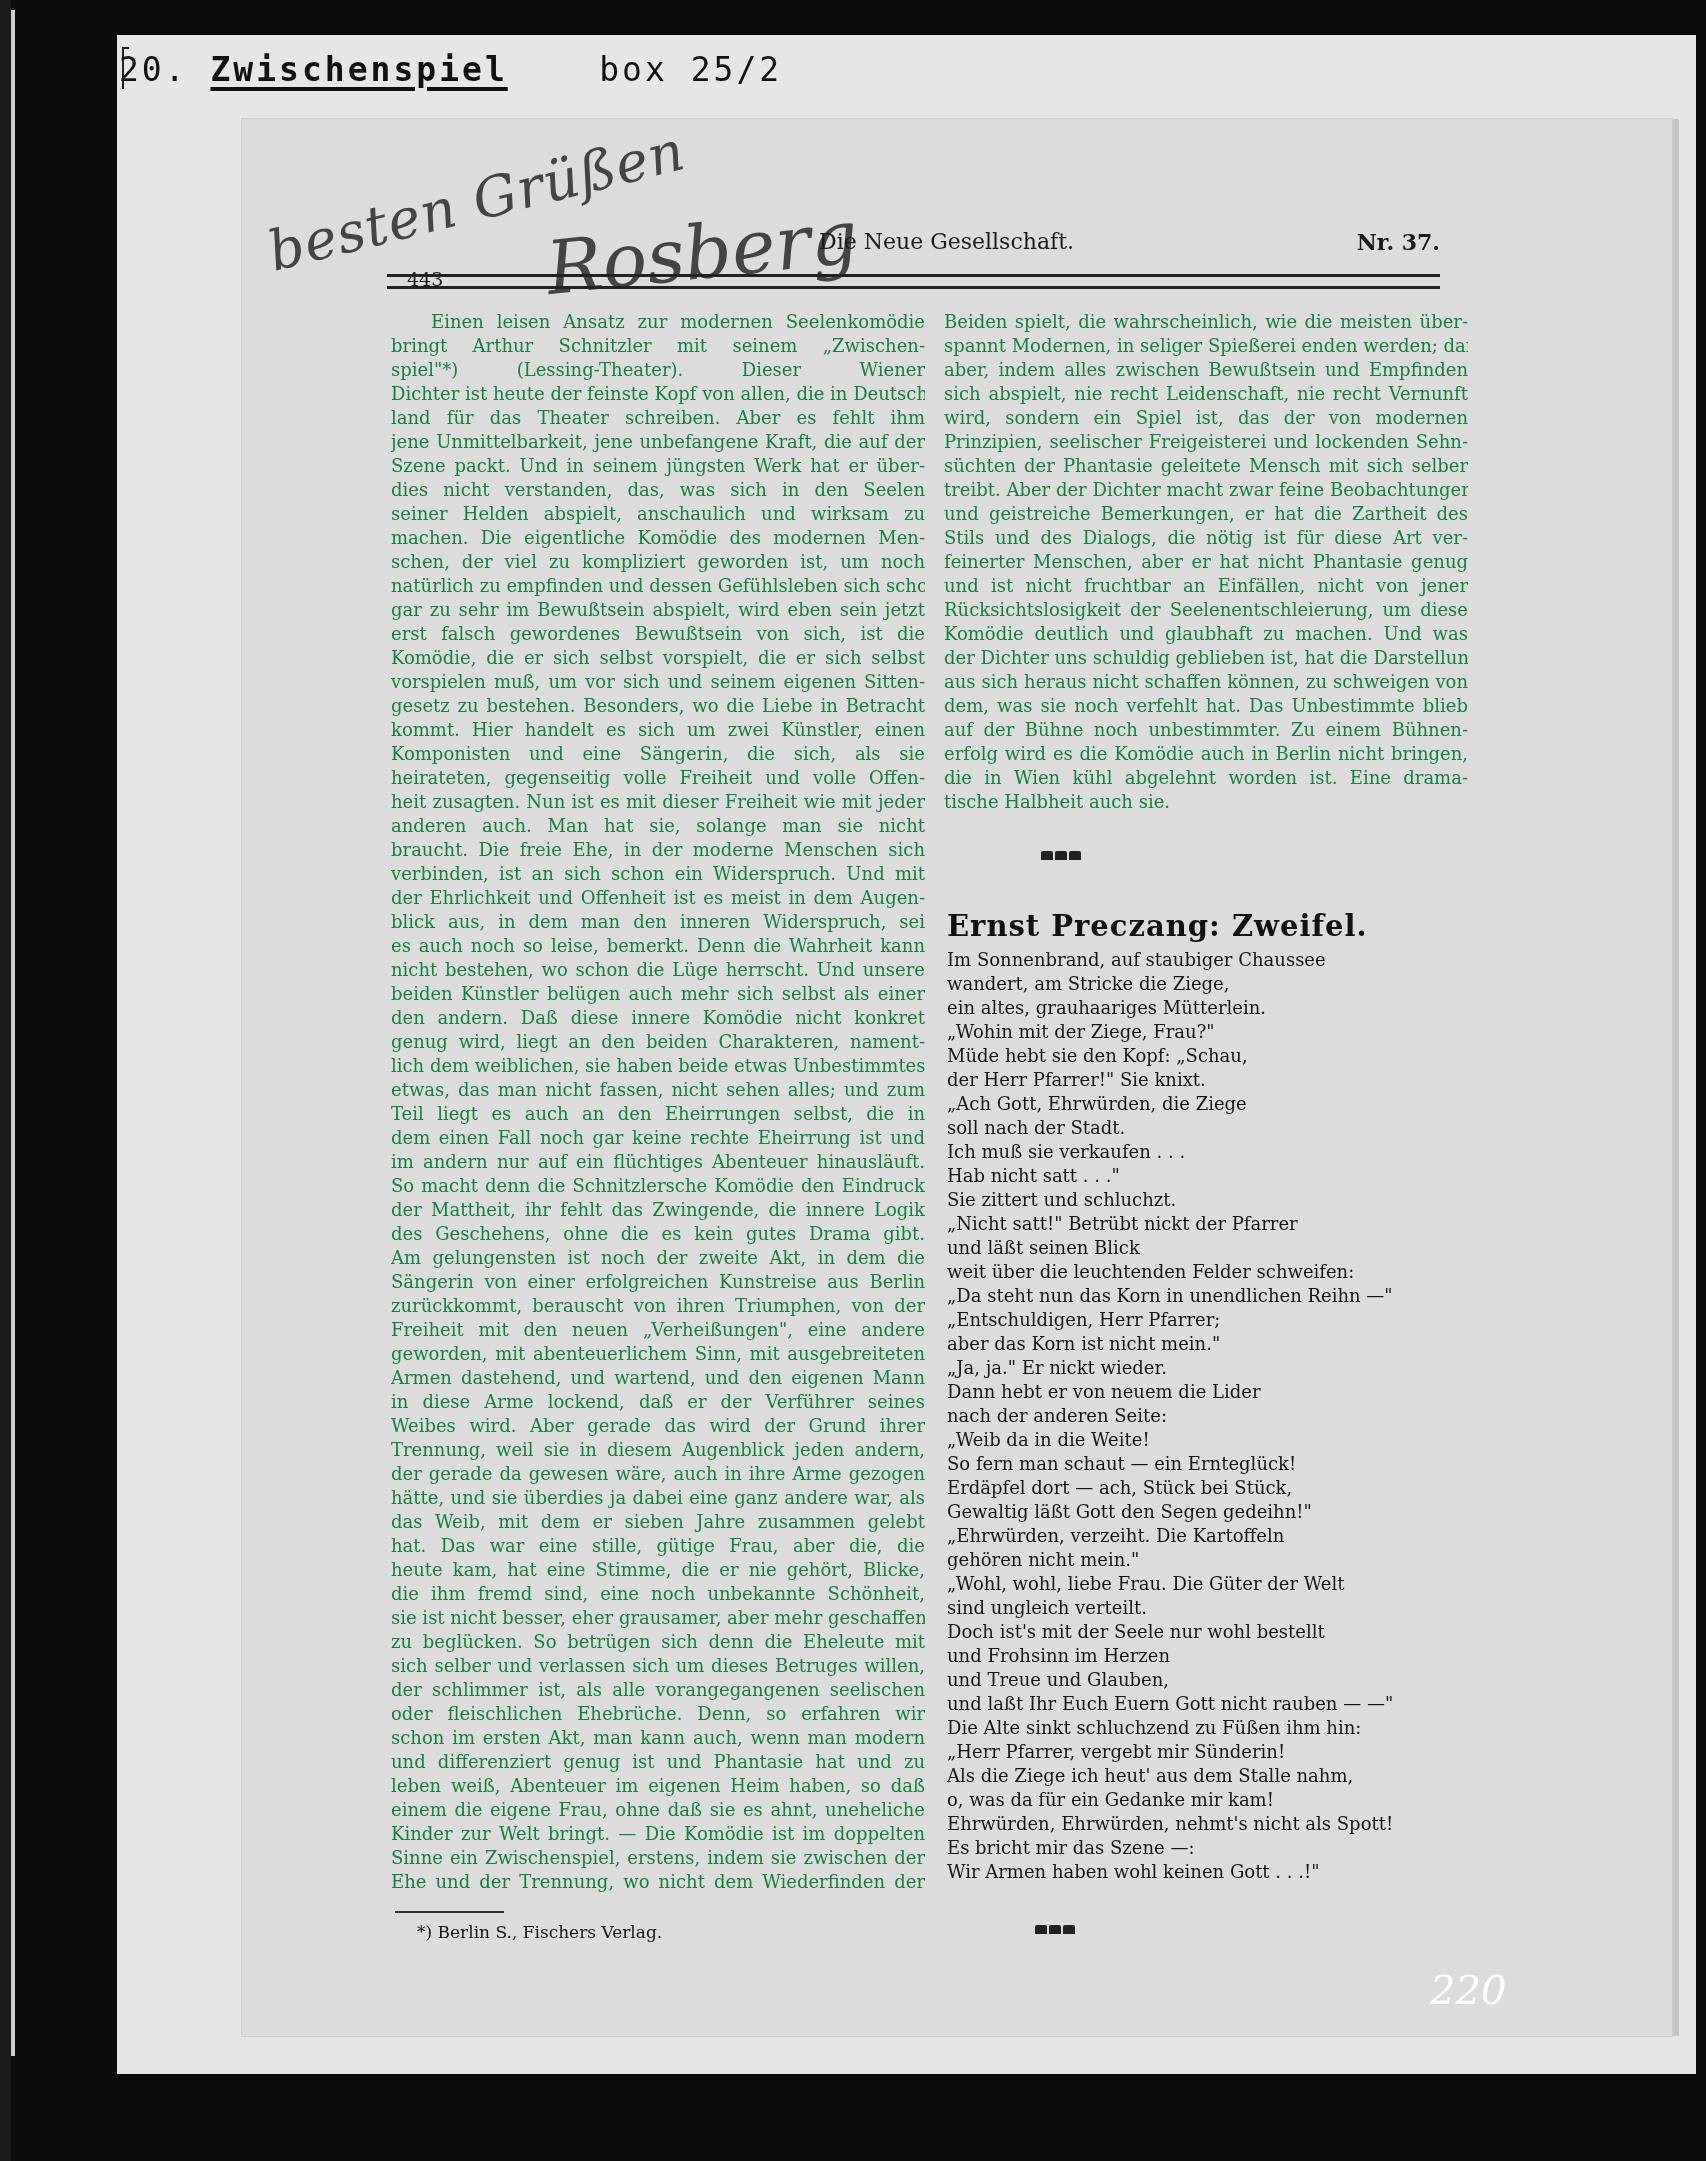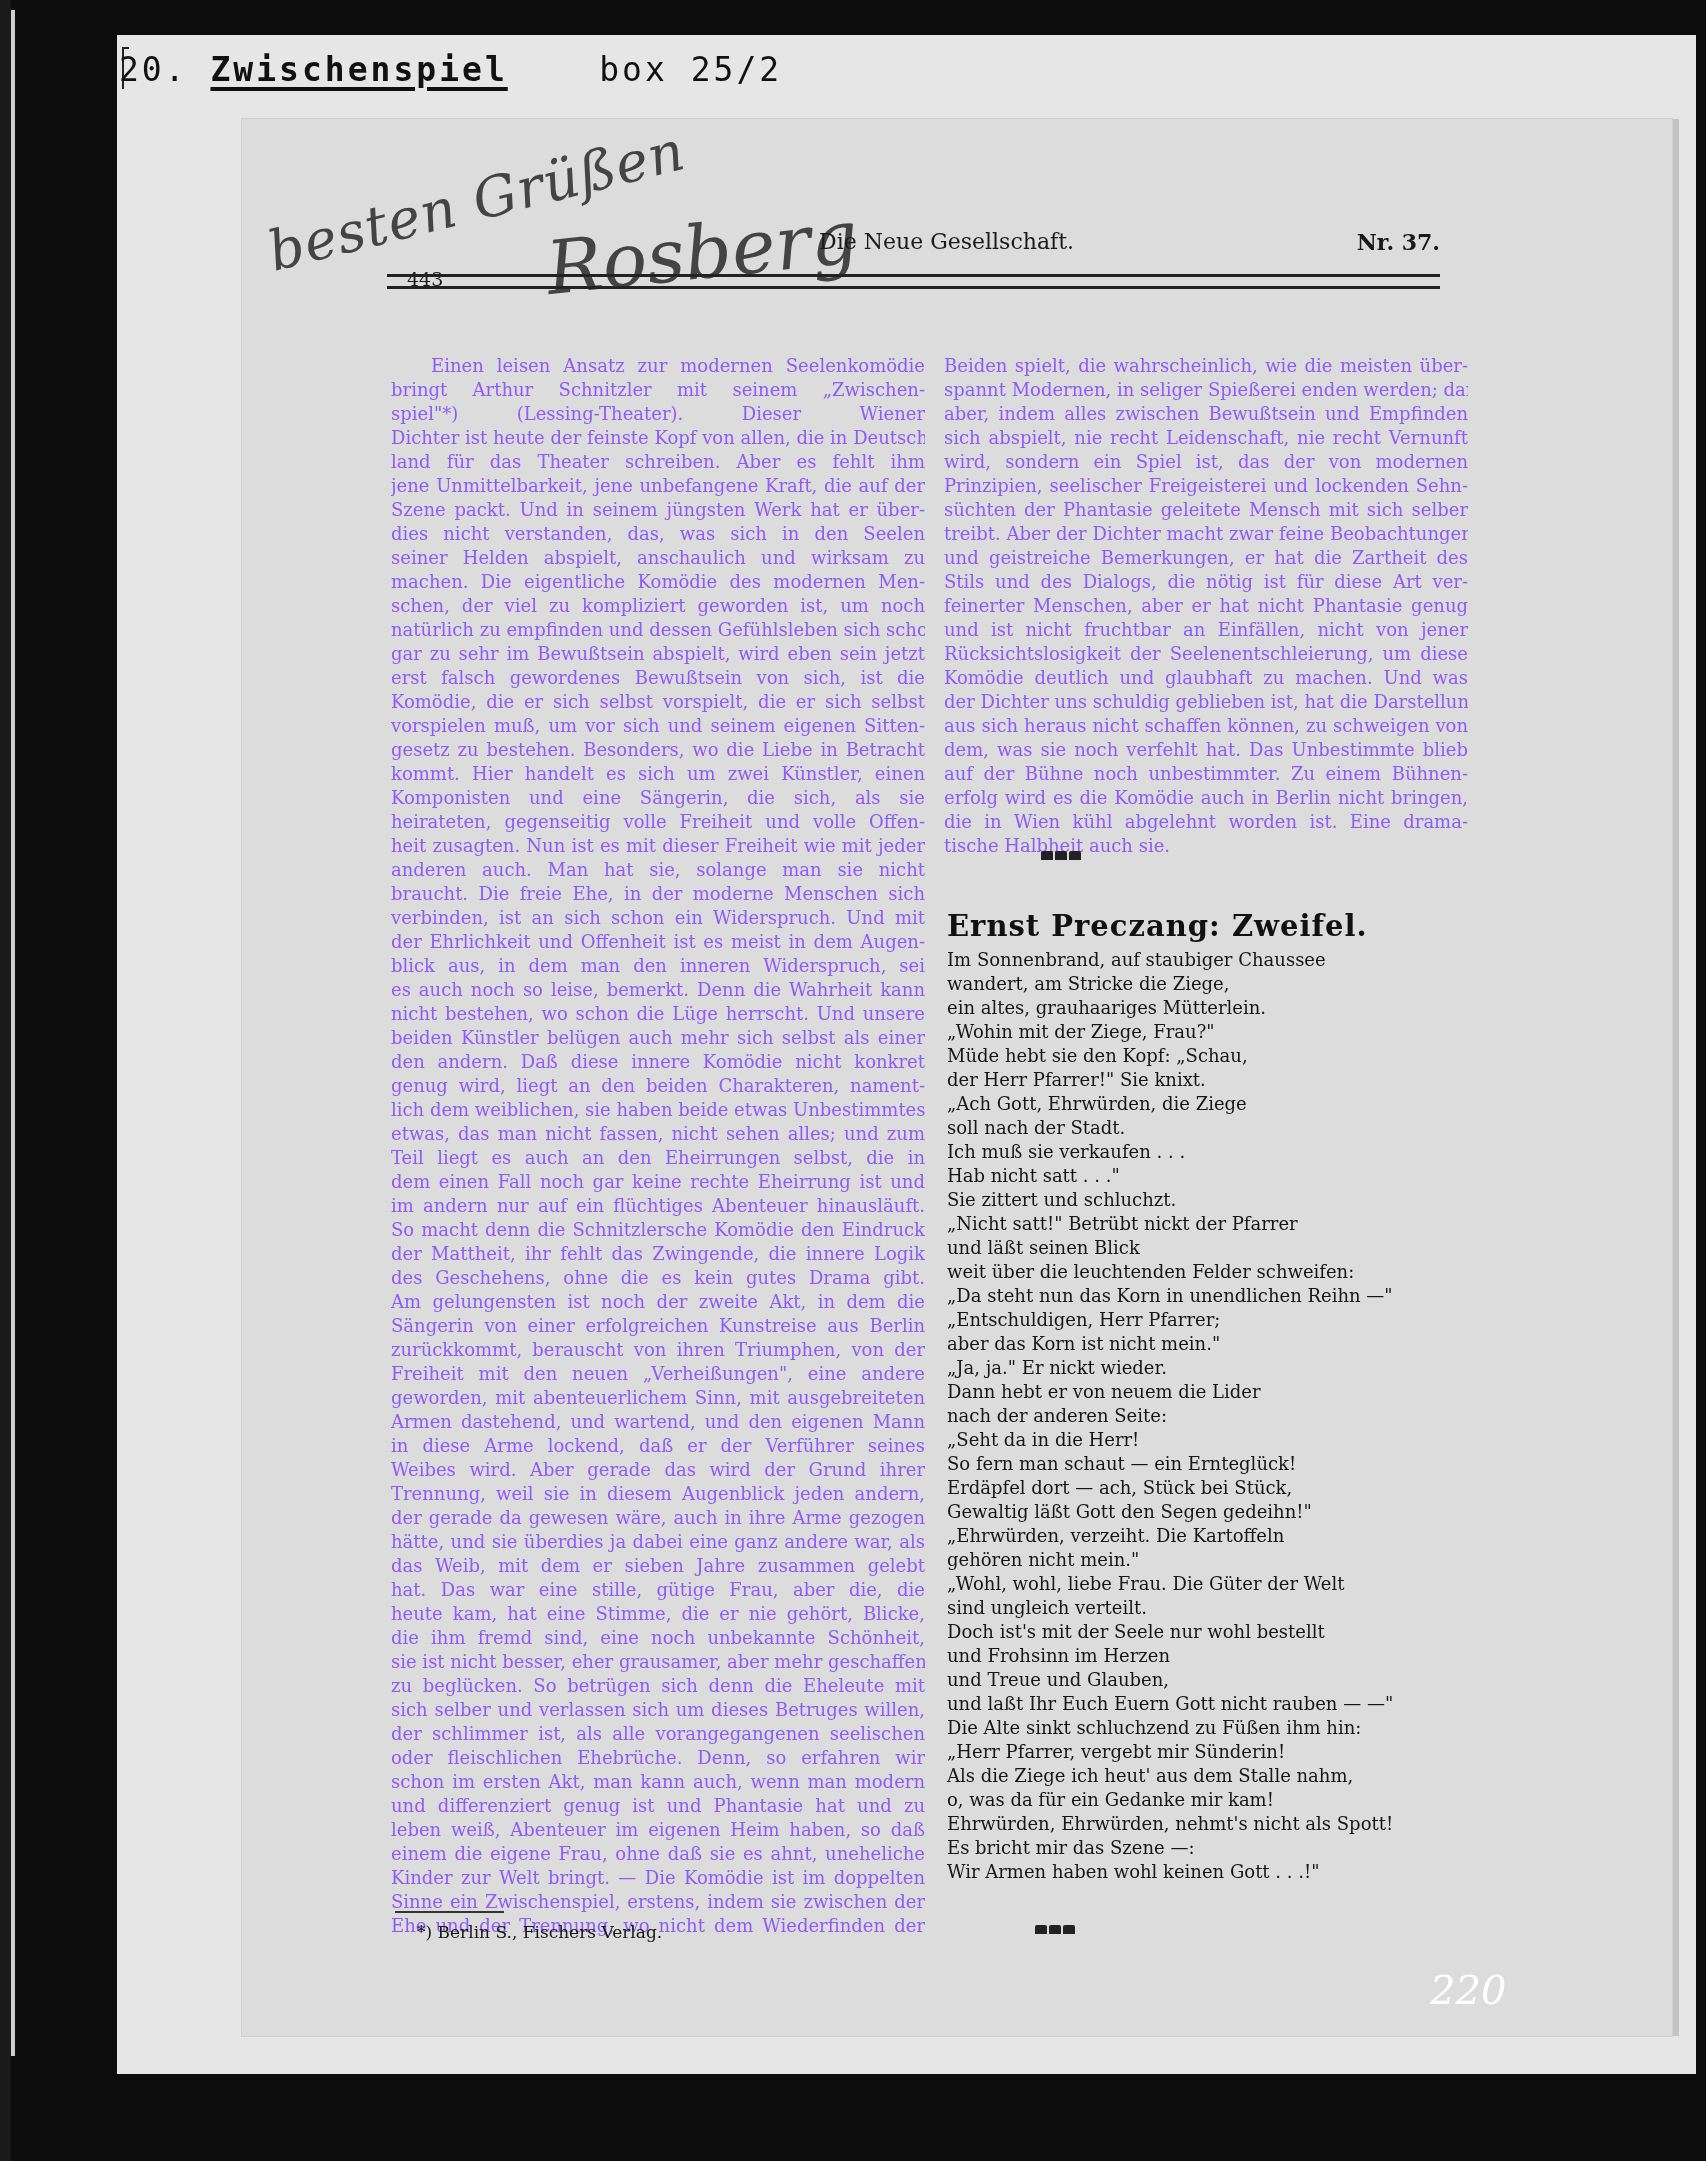--- a/index.html
+++ b/index.html
@@ -29,21 +29,21 @@
   .hw2 { left:546px; top:209px; font-size:74px; transform:rotate(-6deg); }
   .hw3 { left:1430px; top:1967px; font-size:40px; color:#ffffff; }
   .running-head {
     position:absolute; left:387px; top:228px; width:1053px; height:30px;
     font-family:"DejaVu Serif", serif; font-size:22px; color:#1a1a1a;
   }
   .running-head .page-no { position:absolute; left:20px; top:4px; font-size:19px;margin-top:36px; }
   .running-head .journal { position:absolute; left:432px; top:1px; }
   .running-head .issue { position:absolute; right:0; top:1px; font-weight:bold; }
   .rule-double { position:absolute; left:387px; top:274px; width:1053px; height:9px; border-top:3px solid #222; border-bottom:3px solid #222; }
-  .col { position:absolute; font-size:18px; line-height:24px; text-align:justify; color:#8b5cf6;margin-top:44px; }
+  .col { position:absolute; font-size:18px; line-height:24px; text-align:justify; color:#15803d; }
   .col-left { left:391px; top:310px; width:534px; }
   .col-right { left:944px; top:310px; width:524px; }
   .line { display:block; white-space:nowrap; text-align:justify; text-align-last:justify; overflow:hidden; }
   .line.last { text-align-last:left; }
   .line.indent { padding-left:40px; }
   .footnote-rule { position:absolute; left:395px; top:1911px; width:109px; border-top:2.5px solid #333; }
   .footnote { position:absolute; left:417px; top:1922px; font-size:17px; }
   .ornament { position:absolute; width:40px; height:9px; display:flex; gap:2px; }
   .ornament span { flex:1; background:#222; border-radius:2px 2px 0 0; }
   .orn1 { left:1041px; top:851px; }
@@ -191,21 +191,21 @@
     <span class="pline">Sie zittert und schluchzt.</span>
     <span class="pline">„Nicht satt!" Betrübt nickt der Pfarrer</span>
     <span class="pline">und läßt seinen Blick</span>
     <span class="pline">weit über die leuchtenden Felder schweifen:</span>
     <span class="pline">„Da steht nun das Korn in unendlichen Reihn —"</span>
     <span class="pline">„Entschuldigen, Herr Pfarrer;</span>
     <span class="pline">aber das Korn ist nicht mein."</span>
     <span class="pline">„Ja, ja." Er nickt wieder.</span>
     <span class="pline">Dann hebt er von neuem die Lider</span>
     <span class="pline">nach der anderen Seite:</span>
-    <span class="pline">„Seht da in die Herr!</span>
+    <span class="pline">„Weib da in die Weite!</span>
     <span class="pline">So fern man schaut — ein Ernteglück!</span>
     <span class="pline">Erdäpfel dort — ach, Stück bei Stück,</span>
     <span class="pline">Gewaltig läßt Gott den Segen gedeihn!"</span>
     <span class="pline">„Ehrwürden, verzeiht. Die Kartoffeln</span>
     <span class="pline">gehören nicht mein."</span>
     <span class="pline">„Wohl, wohl, liebe Frau. Die Güter der Welt</span>
     <span class="pline">sind ungleich verteilt.</span>
     <span class="pline">Doch ist's mit der Seele nur wohl bestellt</span>
     <span class="pline">und Frohsinn im Herzen</span>
     <span class="pline">und Treue und Glauben,</span>

